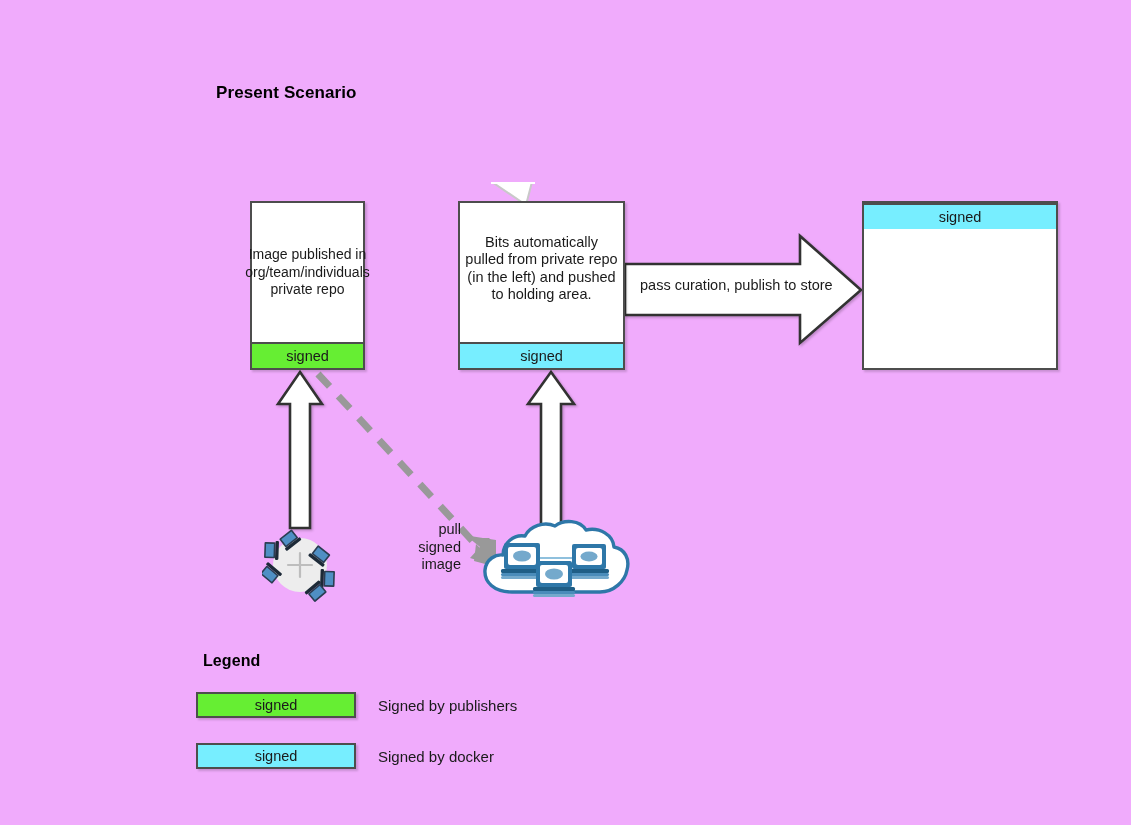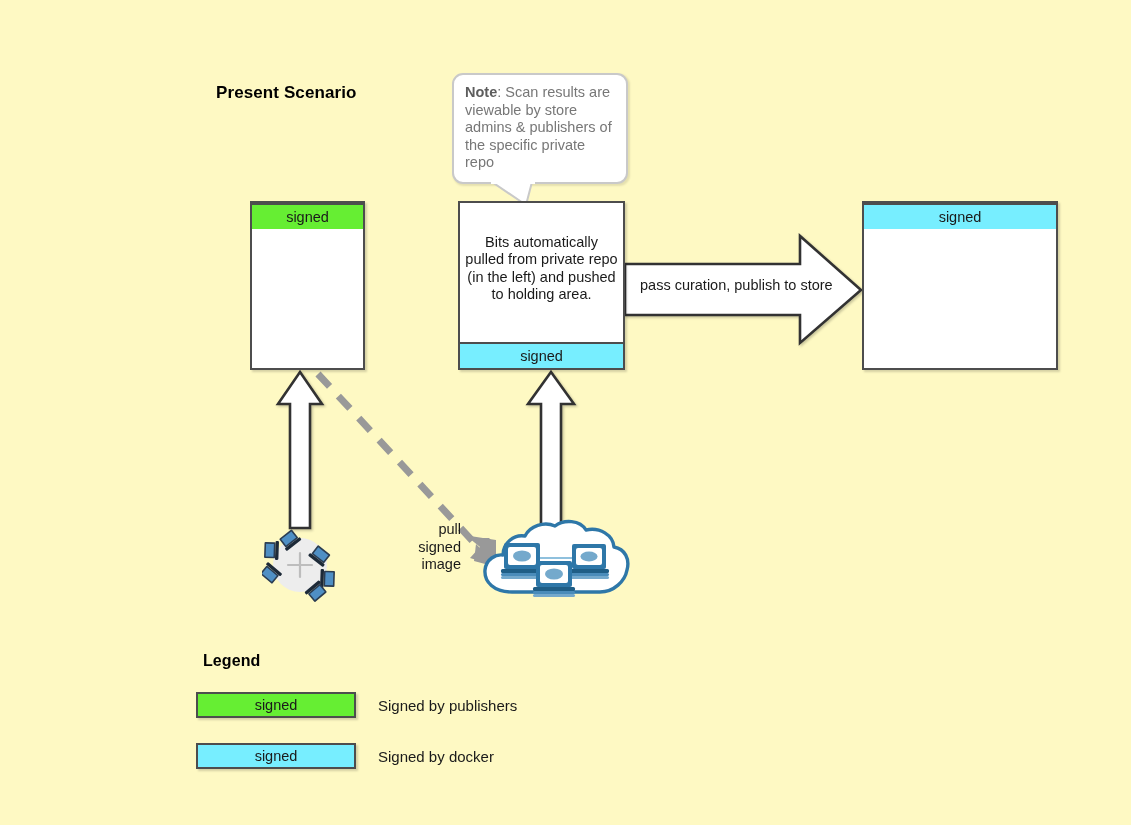--- a/index.html
+++ b/index.html
@@ -9,21 +9,21 @@
   }
   body {
     font-family: "Liberation Sans", sans-serif;
     color: #1a1a1a;
     -webkit-font-smoothing: antialiased;
   }
   #canvas {
     position: relative;
     width: 1131px;
     height: 825px;
-    background: #fef9c3;
+    background: #f0abfc;
     overflow: hidden;
   }
 
   
   .heading {
     position: absolute;
     font-weight: bold;
     font-size: 17px;
     letter-spacing: 0.1px;
     color: #000000;
@@ -148,23 +148,20 @@
   #icon-publisher { position: absolute; left: 262px; top: 527px; width: 76px; height: 76px; }
   #icon-cloud     { position: absolute; left: 476px; top: 516px; width: 156px; height: 88px; }
 </style>
 </head>
 <body>
 
 <div id="canvas">
 
   <div class="heading" id="title-present-scenario">Present Scenario</div>
 
-  <div id="note-callout">
-    <b>Note</b><span>: </span><span>Scan results are viewable by store admins &amp; publishers of the specific private repo</span>
-  </div>
   <svg id="note-tail" viewBox="0 0 60 24">
     <polygon points="2,0 42,0 36,23" fill="#ffffff" stroke="#c9c9c9" stroke-width="2" stroke-linejoin="round"></polygon>
     <rect x="1" y="-4" width="44" height="6" fill="#ffffff"></rect>
   </svg>
 
   <svg id="overlay" viewBox="0 0 1131 825">
     <defs>
       <filter id="softshadow" x="-30%" y="-30%" width="180%" height="180%">
         <feDropShadow dx="1.5" dy="1.5" stdDeviation="0.9" flood-color="#000000" flood-opacity="0.22"></feDropShadow>
       </filter>
@@ -184,20 +181,21 @@
 
     <g>
       <line x1="318" y1="374" x2="479" y2="548" stroke="#999999" stroke-width="7" stroke-dasharray="17,13" stroke-linecap="butt"></line>
       <polygon points="496,566 470,558 480,547 469,538 489,538 496,545" fill="#999999"></polygon>
       <path d="M470,536 L496,562 L496,540 Z" fill="#999999"></path>
       <path d="M476,544 L500,568 L474,561 Z" fill="#999999"></path>
     </g>
   </svg>
 
   <div class="proc-box" id="box-private-repo">
+    <div class="proc-body">Image published in org/team/individuals private repo</div>
     <div class="proc-footer sig-green">signed</div>
   </div>
 
   <div class="proc-box" id="box-holding-area">
     <div class="proc-body">Bits automatically pulled from private repo (in the left) and pushed to holding area.</div>
     <div class="proc-footer sig-cyan">signed</div>
   </div>
 
   <div class="proc-box" id="box-store">
     <div class="proc-footer sig-cyan">signed</div>

